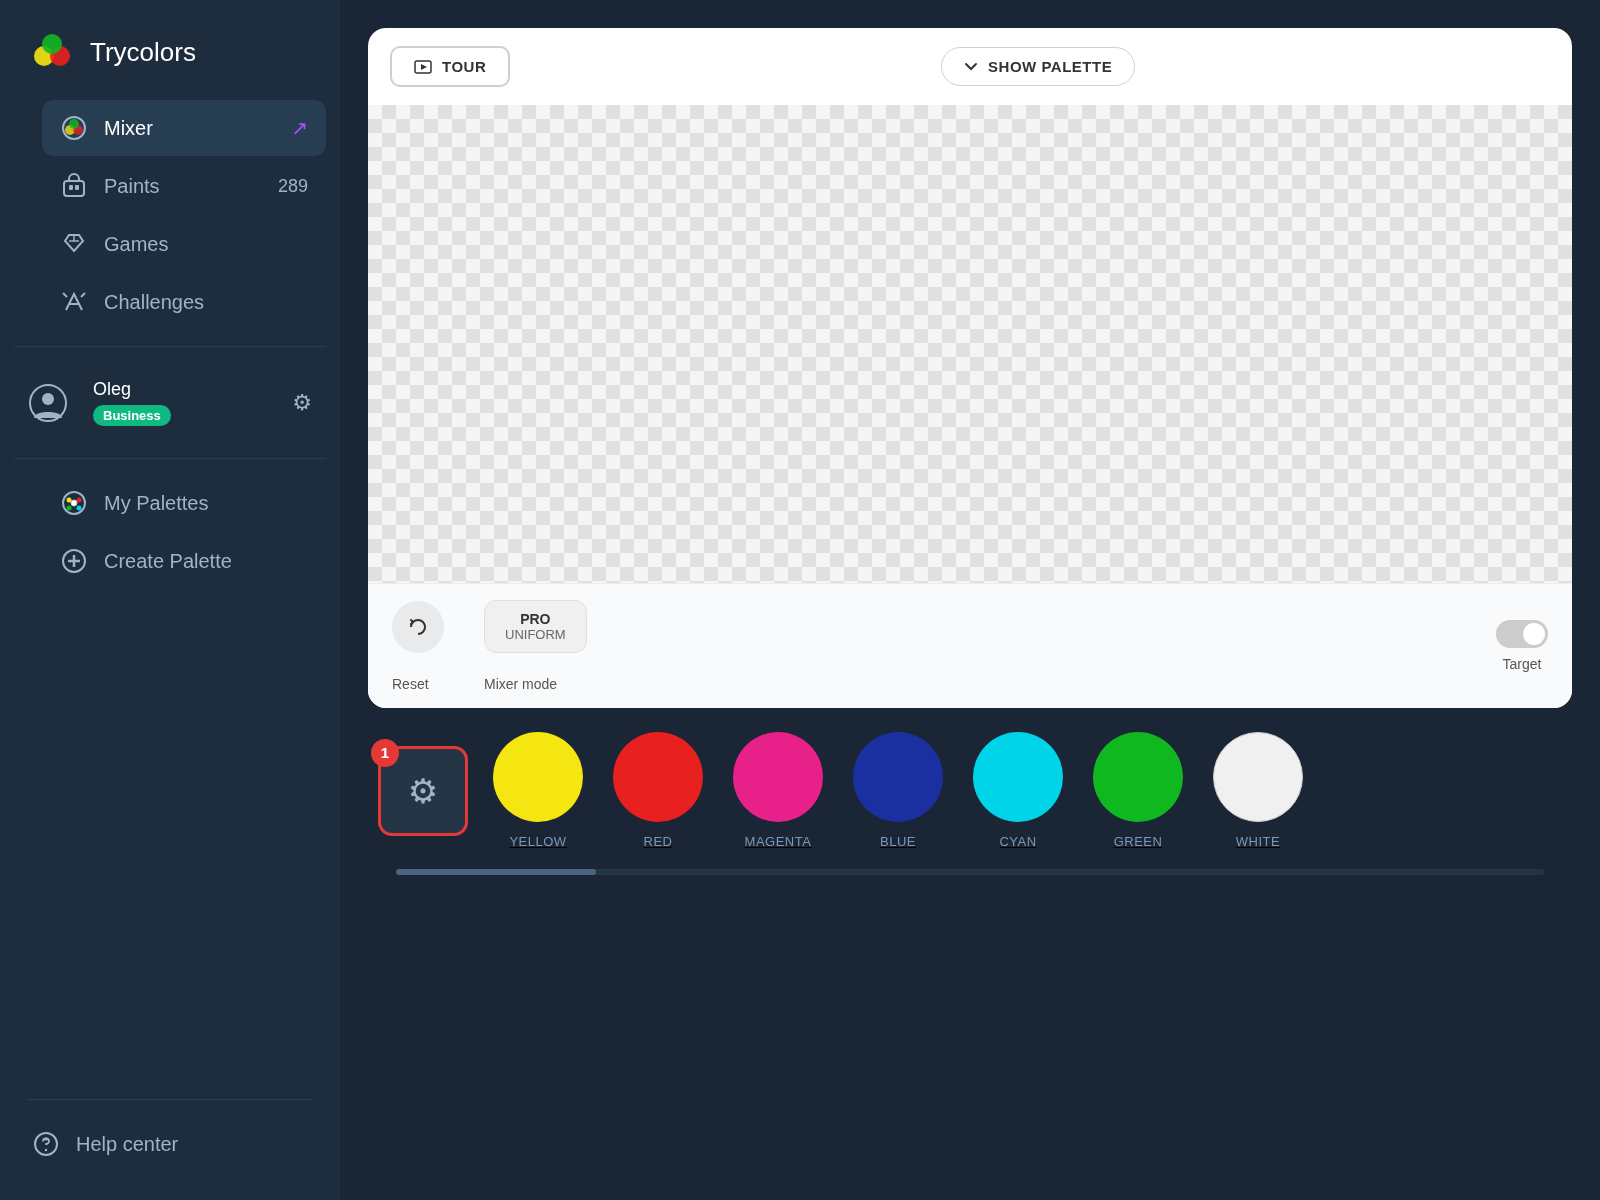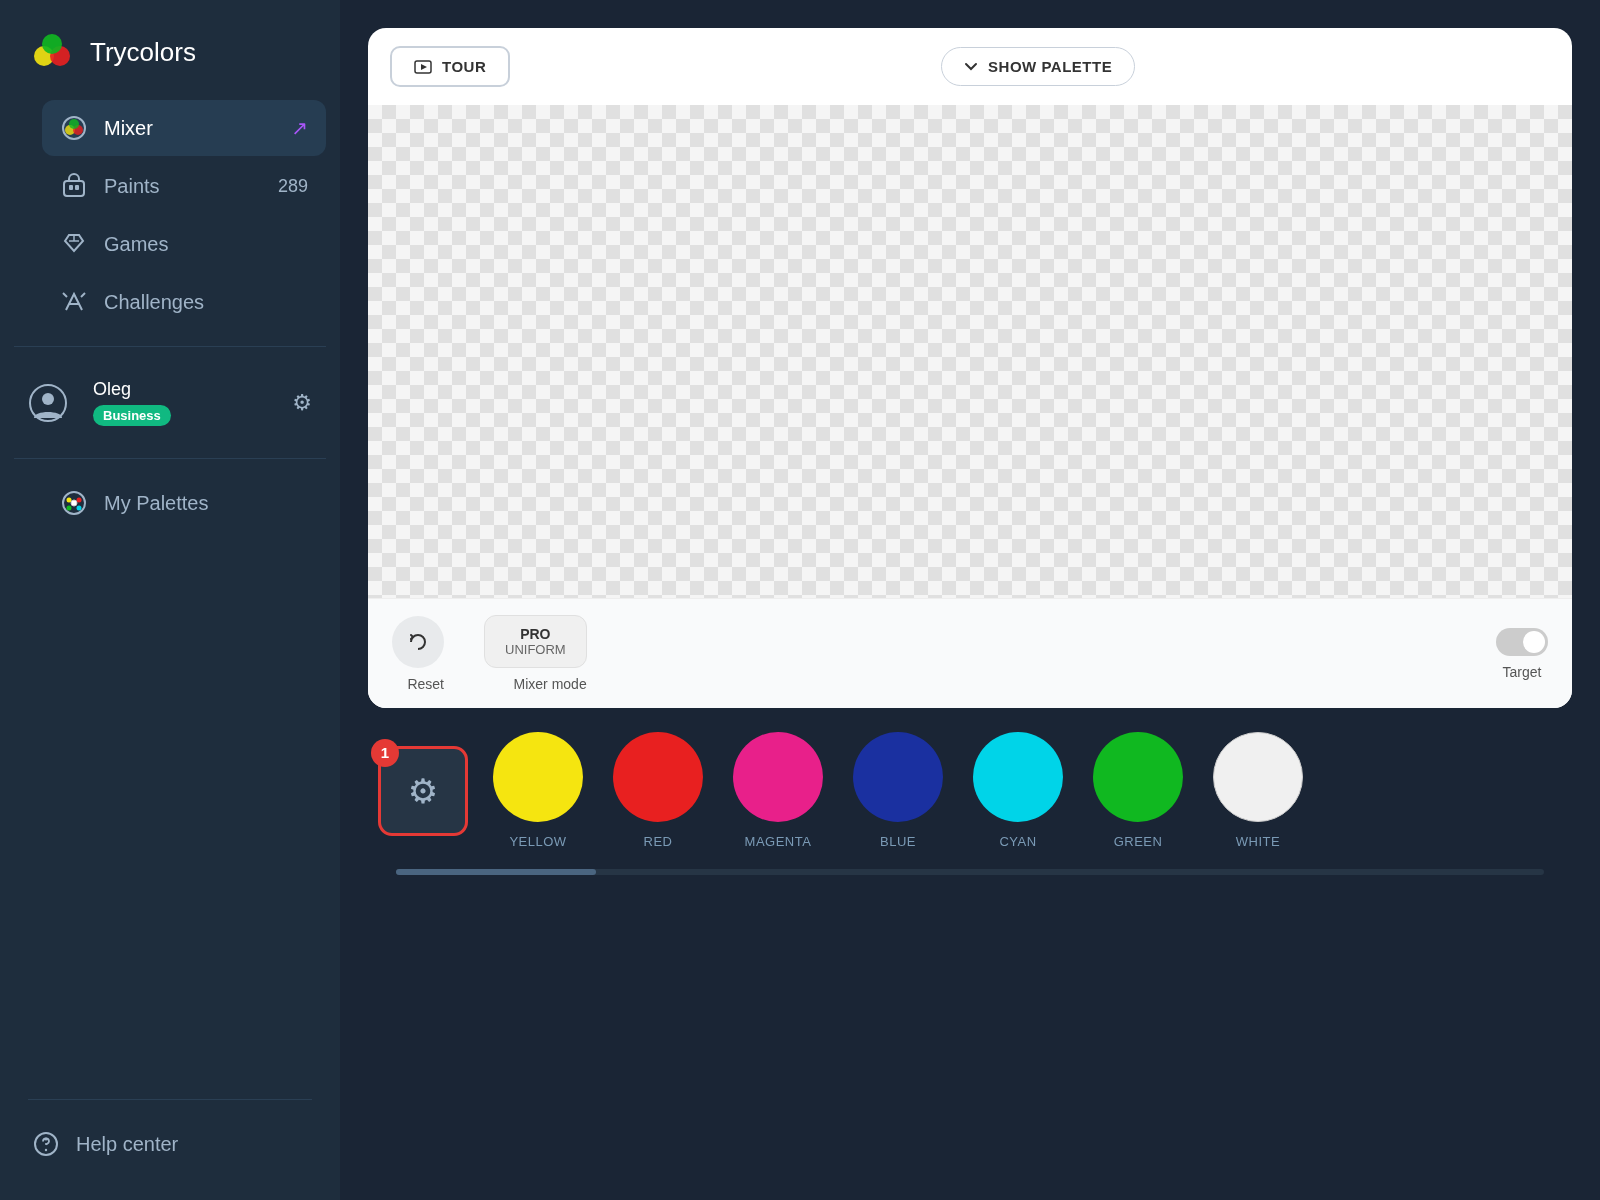--- a/index.html
+++ b/index.html
@@ -222,22 +222,22 @@
       display: flex;
       align-items: center;
       padding: 16px 24px;
       background: #f9fafb;
       border-top: 1px solid #eee;
     }
 
     .control-item {
       display: flex;
       flex-direction: column;
-      align-items: flex-end;
-      gap: 8px;
+      align-items: flex-start;
+      gap: 23px;
       margin-right: 40px;
     }
 
     .control-btn {
       width: 52px;
       height: 52px;
       border-radius: 50%;
       background: #e8eaec;
       border: none;
       cursor: pointer;
@@ -325,20 +325,21 @@
     }
 
     .color-item {
       display: flex;
       flex-direction: column;
       align-items: center;
       gap: 12px;
       min-width: 120px;
       padding: 0 10px;
       cursor: pointer;
+      text-decoration: underline;
     }
 
     .color-circle {
       width: 90px;
       height: 90px;
       border-radius: 50%;
       flex-shrink: 0;
     }
 
     .color-name {
@@ -497,20 +498,30 @@
           <circle cx="13" cy="13" r="11" stroke="#a0b4c8" stroke-width="2"></circle>
           <circle cx="8" cy="10" r="2.5" fill="#f5e510"></circle>
           <circle cx="18" cy="10" r="2.5" fill="#e82020"></circle>
           <circle cx="8" cy="18" r="2.5" fill="#10b820"></circle>
           <circle cx="18" cy="18" r="2.5" fill="#00d4e8"></circle>
           <circle cx="13" cy="13" r="3" fill="#fff" stroke="#ccc" stroke-width="1"></circle>
         </svg>
       </span>
       <span>My Palettes</span>
     </div>
+    <div class="nav-item">
+      <span class="nav-icon">
+        <svg width="26" height="26" viewBox="0 0 26 26" fill="none">
+          <circle cx="13" cy="13" r="11" stroke="#a0b4c8" stroke-width="2"></circle>
+          <line x1="13" y1="7" x2="13" y2="19" stroke="#a0b4c8" stroke-width="2.5"></line>
+          <line x1="7" y1="13" x2="19" y2="13" stroke="#a0b4c8" stroke-width="2.5"></line>
+        </svg>
+      </span>
+      <span>Create Palette</span>
+    </div>
   </nav>
 
   <div class="sidebar-bottom">
     <div class="nav-divider"></div>
     <div class="nav-item">
       <span class="nav-icon">
         <svg width="26" height="26" viewBox="0 0 26 26" fill="none">
           <circle cx="13" cy="13" r="11" stroke="#a0b4c8" stroke-width="2"></circle>
           <line x1="13" y1="8" x2="13" y2="8" stroke="#a0b4c8" stroke-width="3" stroke-linecap="round"></line>
           <circle cx="13" cy="13" r="1" fill="#a0b4c8"></circle>

